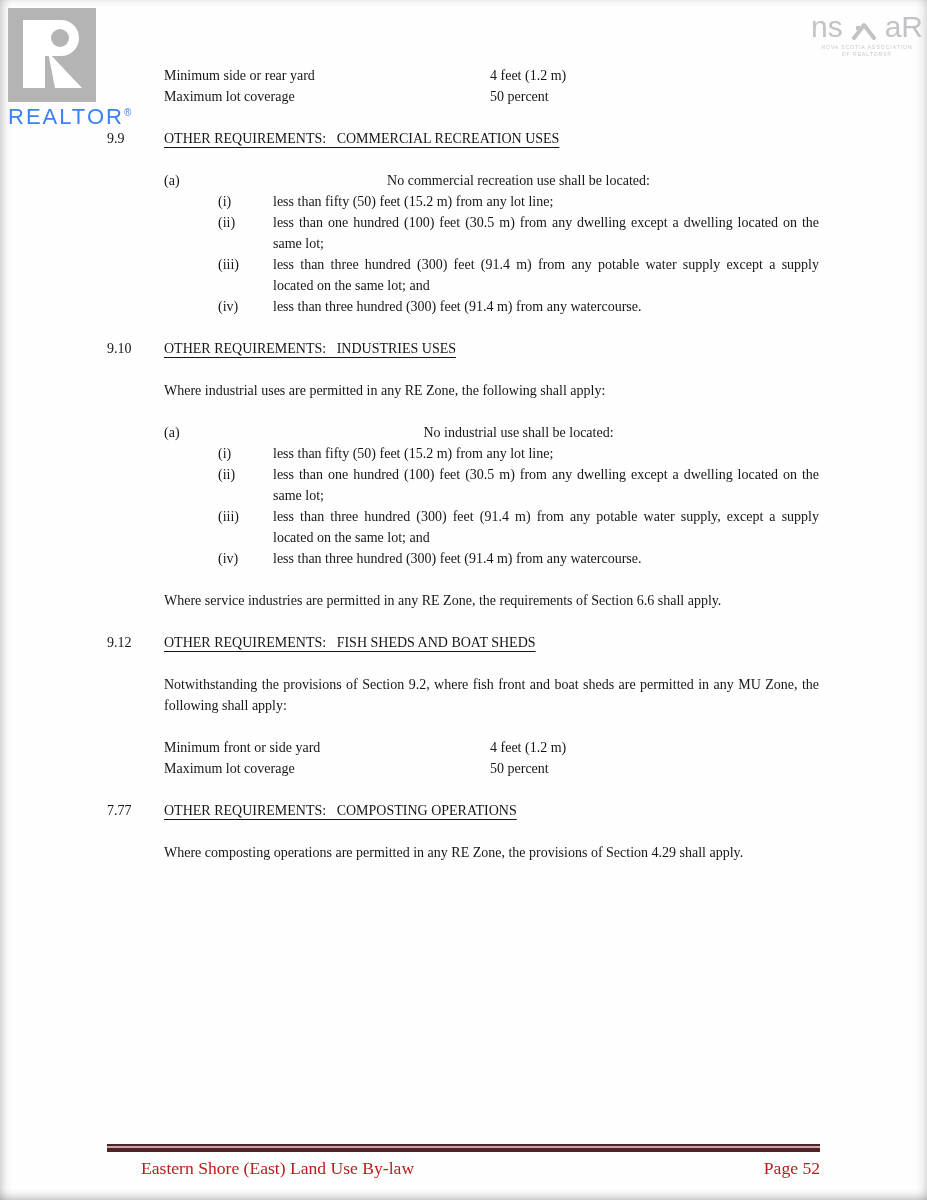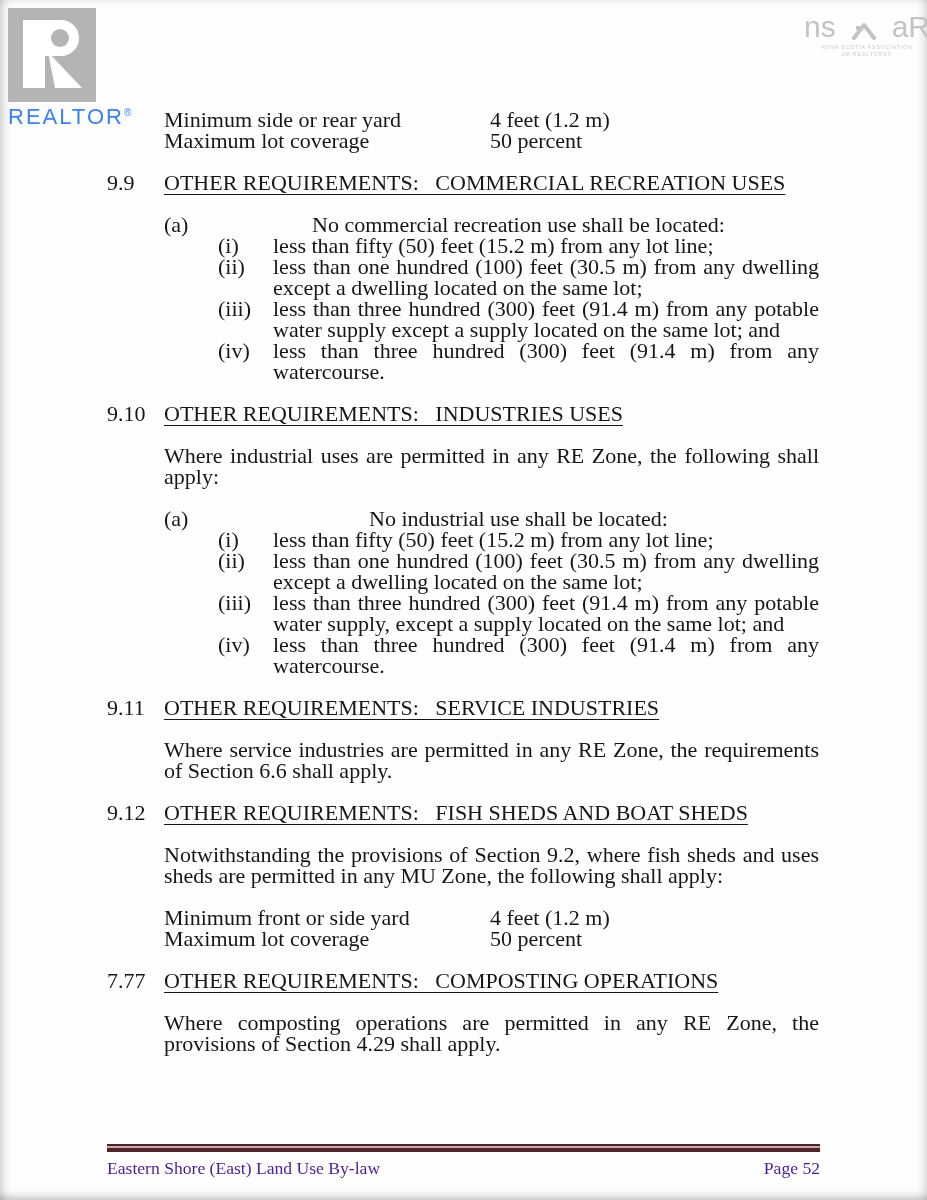--- a/index.html
+++ b/index.html
@@ -23,35 +23,35 @@
   .realtor-wordmark{
     font-family:"Liberation Sans", sans-serif;
     font-size:22px;color:#3b82f6;letter-spacing:2px;
     margin-top:2px;white-space:nowrap;
   }
   .realtor-wordmark sup{font-size:10px;letter-spacing:0;}
   .nsar-logo{position:absolute;top:12px;right:10px;width:100px;text-align:center;}
   .nsar-mark{
     font-family:"Liberation Sans", sans-serif;
     font-size:30px;line-height:30px;color:#c2c3c7;
-    display:flex;align-items:flex-end;justify-content:center;gap:16px;
+    display:flex;align-items:flex-end;justify-content:center;gap:9px;
     font-weight:400;
   }
   .nsar-house{display:inline-block;position:relative;top:3px;}
   .nsar-tagline{
     font-family:"Liberation Sans", sans-serif;
     font-size:5px;line-height:7px;color:#c6c7cb;letter-spacing:1px;
     margin-top:2px;
   }
 
   
   .content{
     position:absolute;top:0;left:107px;width:712px;
-    padding-top:109px;
-    font-size:22px;line-height:21px;
+    padding-top:65px;
+    font-size:14px;line-height:21px;
   }
   .block{margin:0 0 21px 0;}
   .spec-table{padding-left:57px;}
   .spec-row{display:flex;}
   .spec-label{width:326px;flex:0 0 326px;}
   .spec-value{flex:1;}
 
   .sec-heading{display:flex;}
   .sec-num{width:57px;flex:0 0 57px;}
   .sec-title{
@@ -71,21 +71,21 @@
   .sub-text{flex:1;text-align:justify;}
 
   
   .footer{position:absolute;left:107px;top:1144px;width:713px;}
   .footer-rule{
     height:8px;width:100%;
     background:linear-gradient(#4f2428 0 2.5px,#cfa6a6 2.5px 4px,#4f2428 4px 8px);
   }
   .footer-row{
     display:flex;justify-content:space-between;
-    font-size:17.6px;line-height:21px;margin-top:6px;color:#4c1d95;
+    font-size:17.6px;line-height:21px;margin-top:6px;color:#b91c1c;margin-left:34px;
   }
 </style>
 </head>
 <body>
 
 <div class="page">
 
   <div class="realtor-logo">
     <span>
       <svg width="88" height="94" viewBox="0 0 88 94">
@@ -177,30 +177,26 @@
           <div class="subitem">
             <span class="sub-label">(iii)</span>
             <span class="sub-text">less than three hundred (300) feet (91.4 m) from any potable water supply, except a supply located on the same lot; and</span>
           </div>
           <div class="subitem">
             <span class="sub-label">(iv)</span>
             <span class="sub-text">less than three hundred (300) feet (91.4 m) from any watercourse.</span>
           </div>
         </div>
       </div>
-      <div class="block sec-heading">
-        <span class="sec-num">9.11</span>
-        <span class="sec-title">OTHER REQUIREMENTS:   SERVICE INDUSTRIES</span>
-      </div>
       <div class="block sec-paragraph">Where service industries are permitted in any RE Zone, the requirements of Section 6.6 shall apply.</div>
       <div class="block sec-heading">
         <span class="sec-num">9.12</span>
         <span class="sec-title">OTHER REQUIREMENTS:   FISH SHEDS AND BOAT SHEDS</span>
       </div>
-      <div class="block sec-paragraph">Notwithstanding the provisions of Section 9.2, where fish sheds and uses sheds are permitted in any MU Zone, the following shall apply:</div>
+      <div class="block sec-paragraph">Notwithstanding the provisions of Section 9.2, where fish front and boat sheds are permitted in any MU Zone, the following shall apply:</div>
       <div class="block spec-table">
         <div class="spec-row">
           <span class="spec-label">Minimum front or side yard</span>
           <span class="spec-value">4 feet (1.2 m)</span>
         </div>
         <div class="spec-row">
           <span class="spec-label">Maximum lot coverage</span>
           <span class="spec-value">50 percent</span>
         </div>
       </div>

